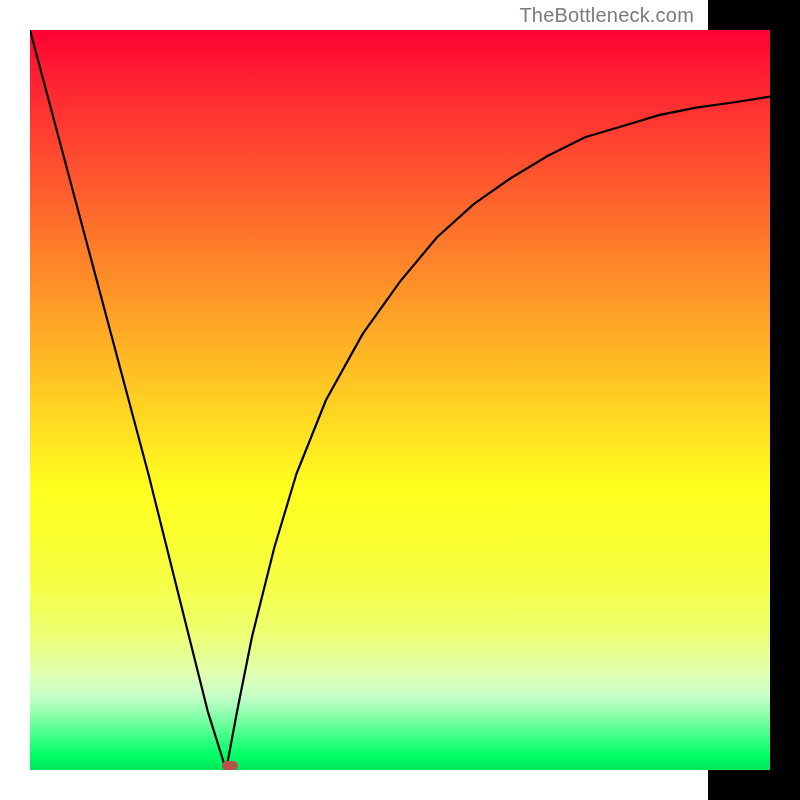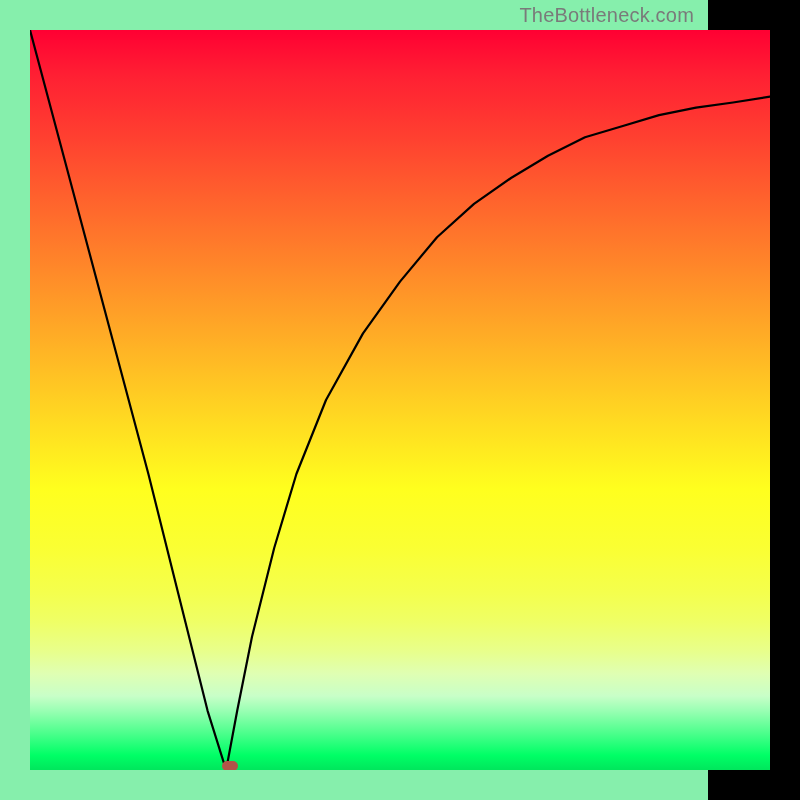--- a/index.html
+++ b/index.html
@@ -8,21 +8,21 @@
     width: 800px;
     height: 800px;
     background: #000;
     font-family: Arial, Helvetica, sans-serif;
     overflow: hidden;
   }
   .container {
     position: relative;
     width: 708px;
     height: 800px;
-    background: #86efac;
+    background: #ffffff;
   }
   .watermark {
     position: absolute;
     top: 4px;
     right: 14px;
     color: #7a7a7a;
     font-size: 20px;
     font-weight: 500;
     z-index: 20;
     letter-spacing: 0.2px;

